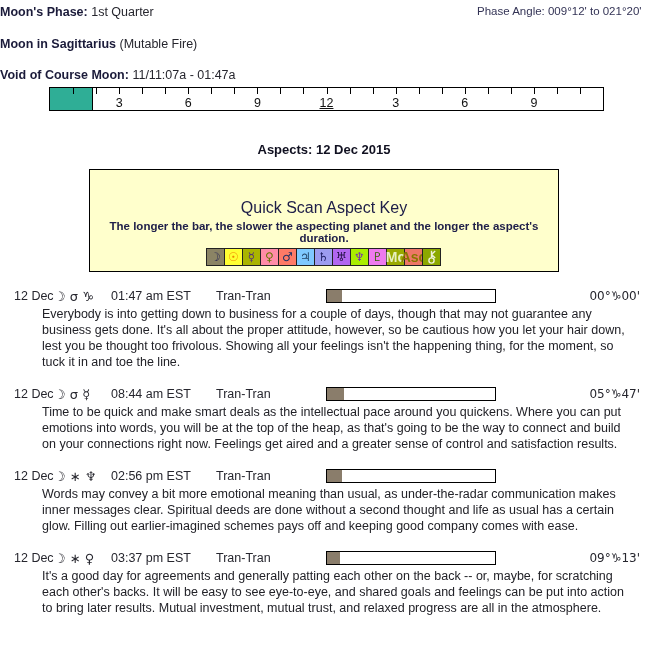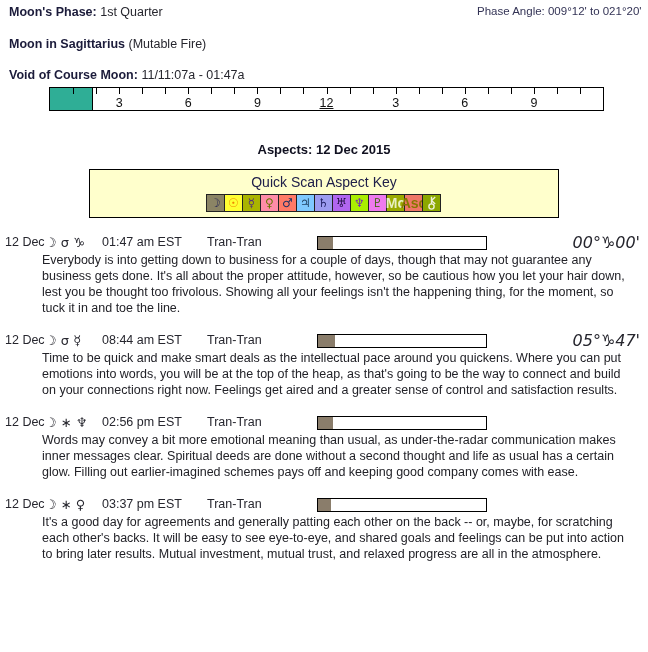--- a/index.html
+++ b/index.html
@@ -1,21 +1,21 @@
 <!DOCTYPE html>
 <html><head>
 <meta charset="utf-8">
 <style>
   html,body{margin:0;padding:0;}
   body{
     width:648px;height:652px;overflow:hidden;background:#ffffff;
     font-family:"Liberation Sans","DejaVu Sans",sans-serif;
     font-size:12.5px;color:#26262e;position:relative;
   }
-  .toprows{padding:5px 0 0 9px;}
+  .toprows{padding:5px 0 0 0;}
   .trow{margin-bottom:16.5px;line-height:15px;white-space:nowrap;}
   .trow b{color:#1b1b3a;}
   .phase-angle{
     position:absolute;top:5px;left:477px;font-size:11.5px;color:#333355;white-space:nowrap;
   }
   
   .timeline{
     position:relative;margin-left:49px;margin-top:4px;
     width:553px;height:22px;border:1px solid #000;background:#fff;
   }
@@ -26,43 +26,43 @@
     font-size:12.5px;color:#111;line-height:13px;
   }
   
   .aspects-title{
     text-align:center;font-weight:bold;font-size:13px;color:#101020;margin-top:31px;
   }
   .keybox{
     width:468px;margin:12px auto 0;background:#ffffcc;border:1px solid #000;
     text-align:center;padding:4px 0 5px;color:#20204a;
   }
-  .kb-title{font-size:14px;}
+  .kb-title{font-size:16px;margin-top:25px;}
   .kb-sub{font-size:11.5px;font-weight:bold;margin-top:3px;}
   .kb-icons{margin-top:4px;display:flex;justify-content:center;}
   .kicon{
     width:17px;height:16px;border:1px solid #222;margin-left:-1px;
     display:flex;align-items:center;justify-content:center;
     font-weight:bold;font-size:12px;line-height:1;flex:0 0 auto;
     font-family:"DejaVu Sans","Liberation Sans",sans-serif;
   }
   .kicon.small{font-size:14px;font-family:"Liberation Sans",sans-serif;}
   
   .entry{margin-top:17px;}
-  .ehead{display:flex;align-items:center;padding-left:5px;line-height:15px;white-space:nowrap;}
+  .ehead{display:flex;padding-left:14px;line-height:15px;white-space:nowrap;}
   .edate{width:40px;flex:0 0 auto;}
   .eglyphs{width:57px;flex:0 0 auto;font-size:13px;font-family:"DejaVu Sans",sans-serif;}
   .etime{width:105px;flex:0 0 auto;}
   .etype{width:110px;flex:0 0 auto;}
   .ebar{
     width:168px;height:12px;border:1px solid #000;background:#fff;
     flex:0 0 auto;position:relative;display:inline-block;
   }
   .ebarfill{position:absolute;left:0;top:0;height:100%;background:#8a7d6b;display:block;}
-  .edeg{flex:1;text-align:right;padding-right:8px;font-family:"DejaVu Sans","Liberation Sans",sans-serif;font-size:16px;font-style:italic;}
+  .edeg{flex:1;text-align:right;padding-right:8px;font-family:"DejaVu Sans","Liberation Sans",sans-serif;font-size:12px;}
   .etext{margin:2px 14px 0 42px;width:592px;line-height:16px;color:#222228;}
 </style>
 </head>
 <body>
 
 <div class="toprows">
   <div class="trow">
     <b>Moon's Phase:</b>
     <span>1st Quarter</span>
   </div>
@@ -108,20 +108,21 @@
     <div class="tnum" style="left: 50%; text-decoration: underline;">12</div>
     <div class="tnum" style="left: 62.5%;">3</div>
     <div class="tnum" style="left: 75%;">6</div>
     <div class="tnum" style="left: 87.5%;">9</div>
   </div>
 
 <div class="aspects-title">Aspects: 12 Dec 2015</div>
 
 <div class="keybox">
   <div class="kb-title">Quick Scan Aspect Key</div>
+  <div class="kb-sub">The longer the bar, the slower the aspecting planet and the longer the aspect's duration.</div>
   <div class="kb-icons" id="icons">
       <span class="kicon" style="background: rgb(139, 132, 101); color: rgb(34, 34, 85);">☽</span>
       <span class="kicon" style="background: rgb(255, 255, 51); color: rgb(238, 136, 0);">☉</span>
       <span class="kicon" style="background: rgb(170, 180, 0); color: rgb(85, 51, 119);">☿</span>
       <span class="kicon" style="background: rgb(255, 140, 168); color: rgb(102, 119, 0);">♀</span>
       <span class="kicon" style="background: rgb(255, 122, 102); color: rgb(34, 51, 102);">♂</span>
       <span class="kicon" style="background: rgb(127, 201, 255); color: rgb(34, 68, 102);">♃</span>
       <span class="kicon" style="background: rgb(156, 156, 240); color: rgb(34, 34, 102);">♄</span>
       <span class="kicon" style="background: rgb(177, 102, 240); color: rgb(34, 17, 68);">♅</span>
       <span class="kicon" style="background: rgb(170, 238, 0); color: rgb(119, 51, 170);">♆</span>
@@ -180,15 +181,16 @@
 
 <div class="entry">
   <div class="ehead">
     <span class="edate">12 Dec</span>
     <span class="eglyphs">☽ ∗ ♀</span>
     <span class="etime">03:37 pm EST</span>
     <span class="etype">Tran-Tran</span>
     <span class="ebar">
         <span class="ebarfill" style="width: 8%;"></span>
       </span>
+    <span class="edeg">09°♑13'</span>
   </div>
   <div class="etext">It's a good day for agreements and generally patting each other on the back -- or, maybe, for scratching each other's backs. It will be easy to see eye-to-eye, and shared goals and feelings can be put into action to bring later results. Mutual investment, mutual trust, and relaxed progress are all in the atmosphere.</div>
 </div>
 
 </body></html>

